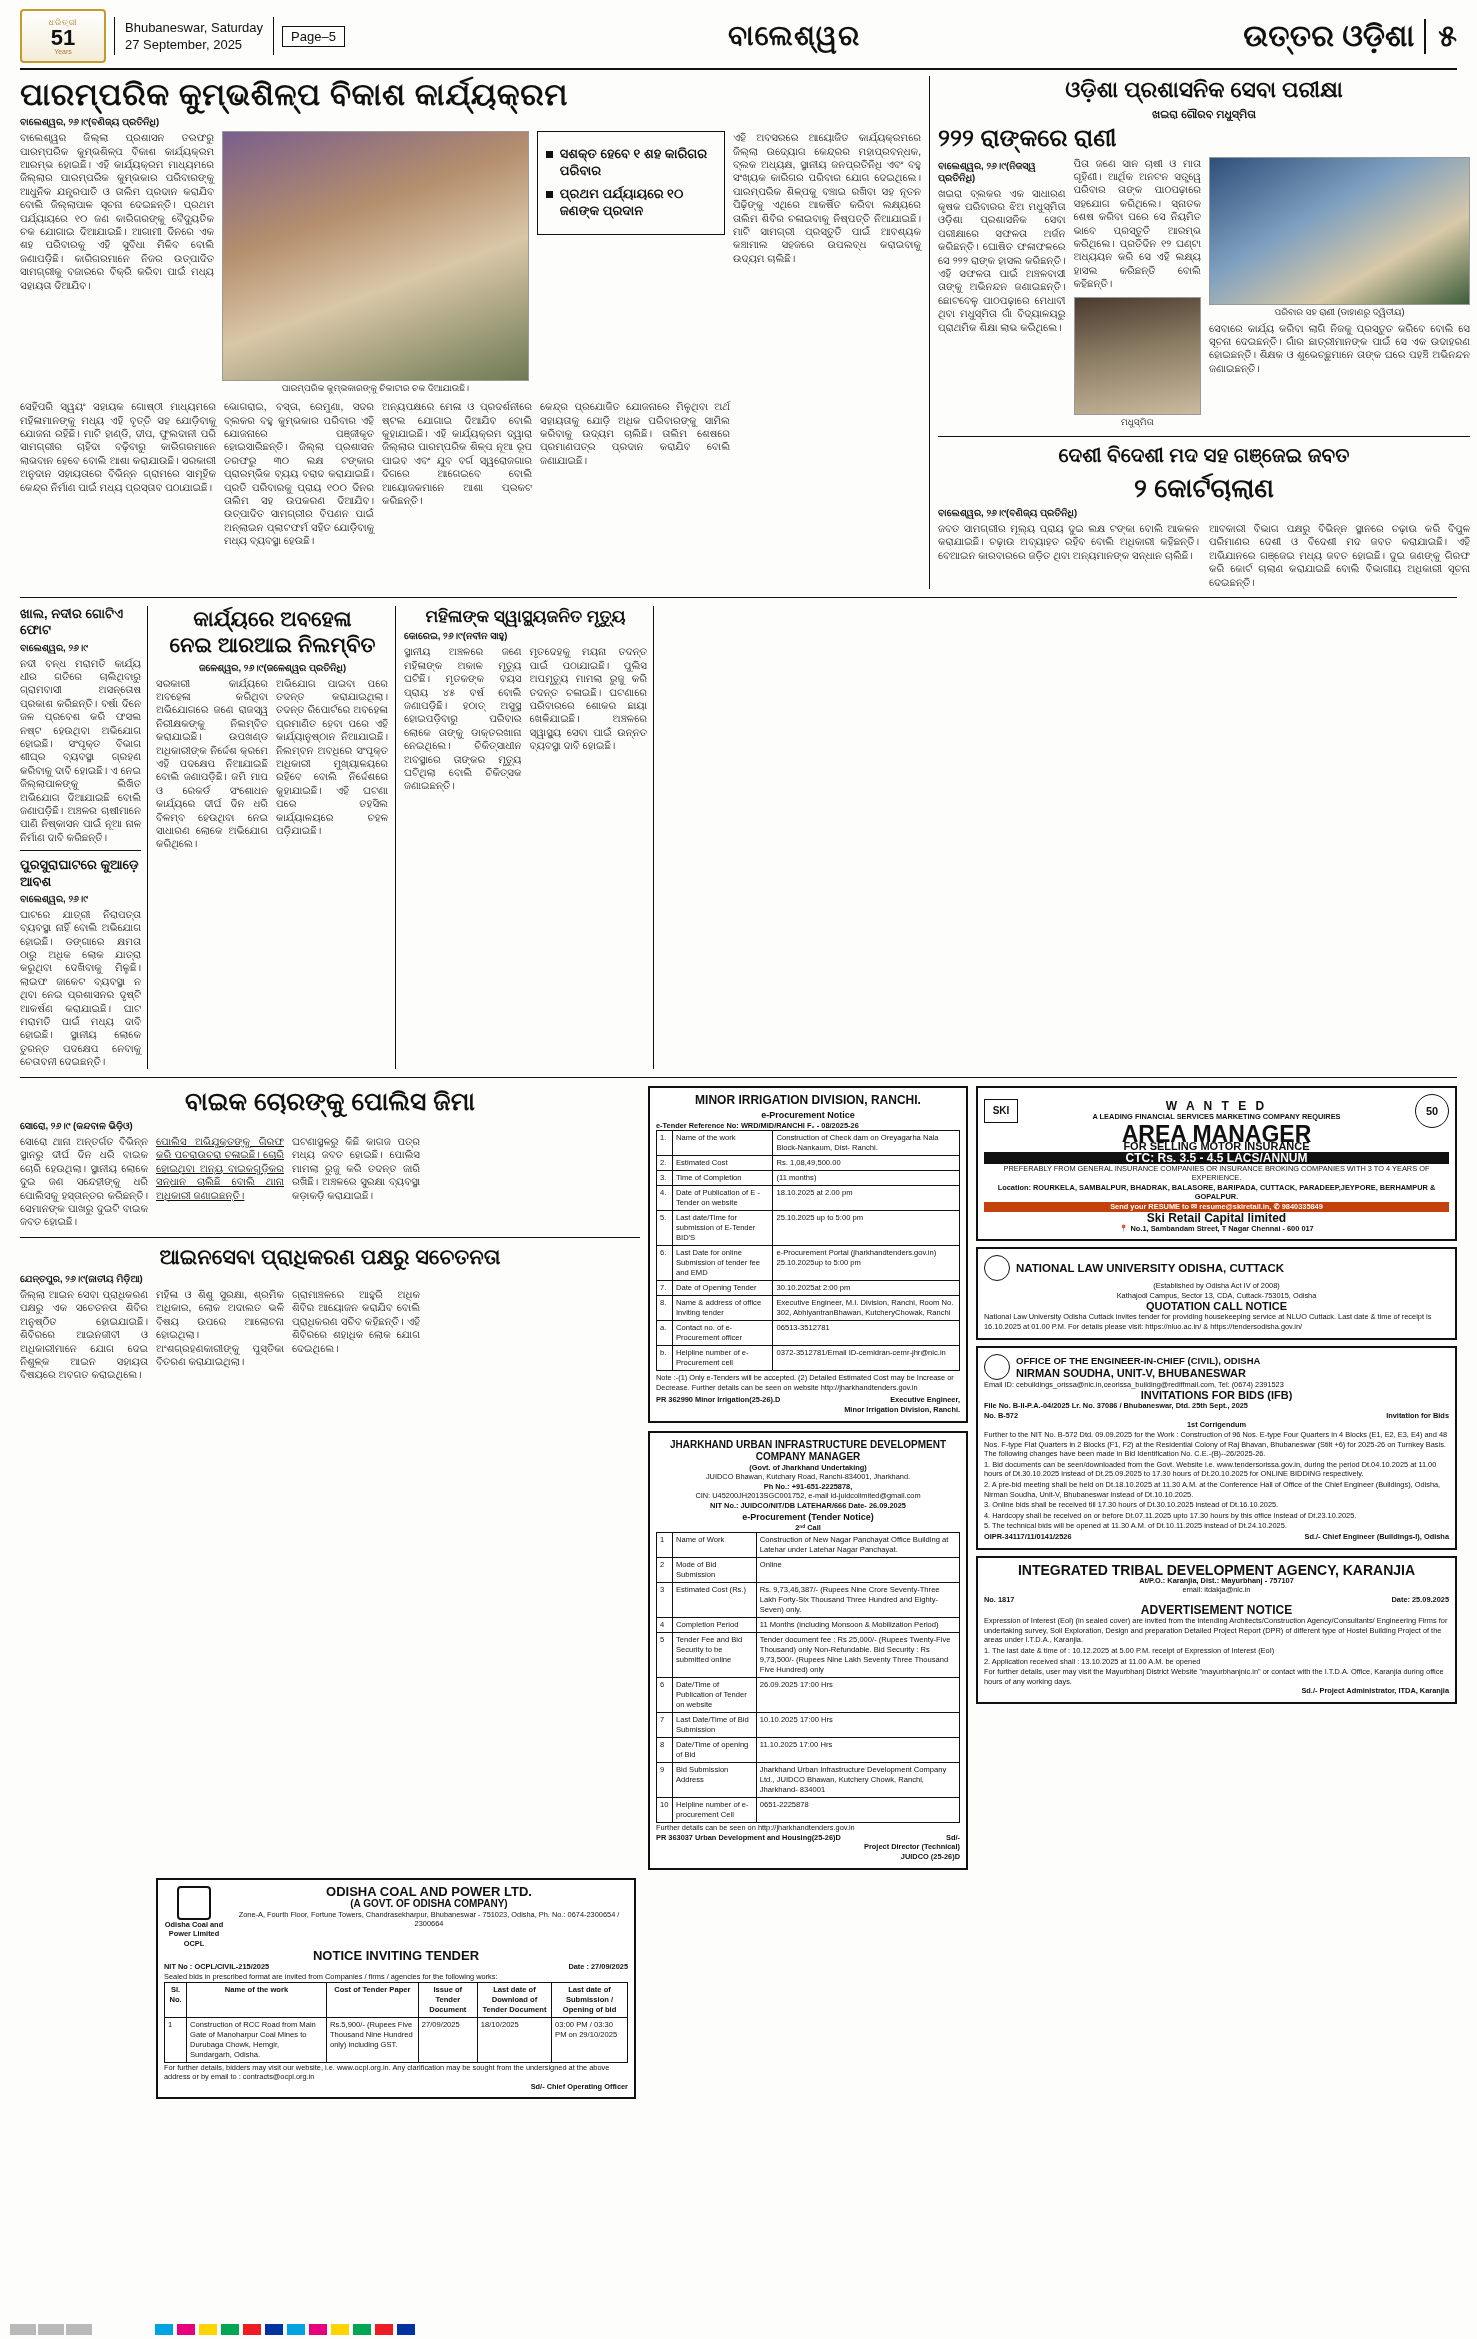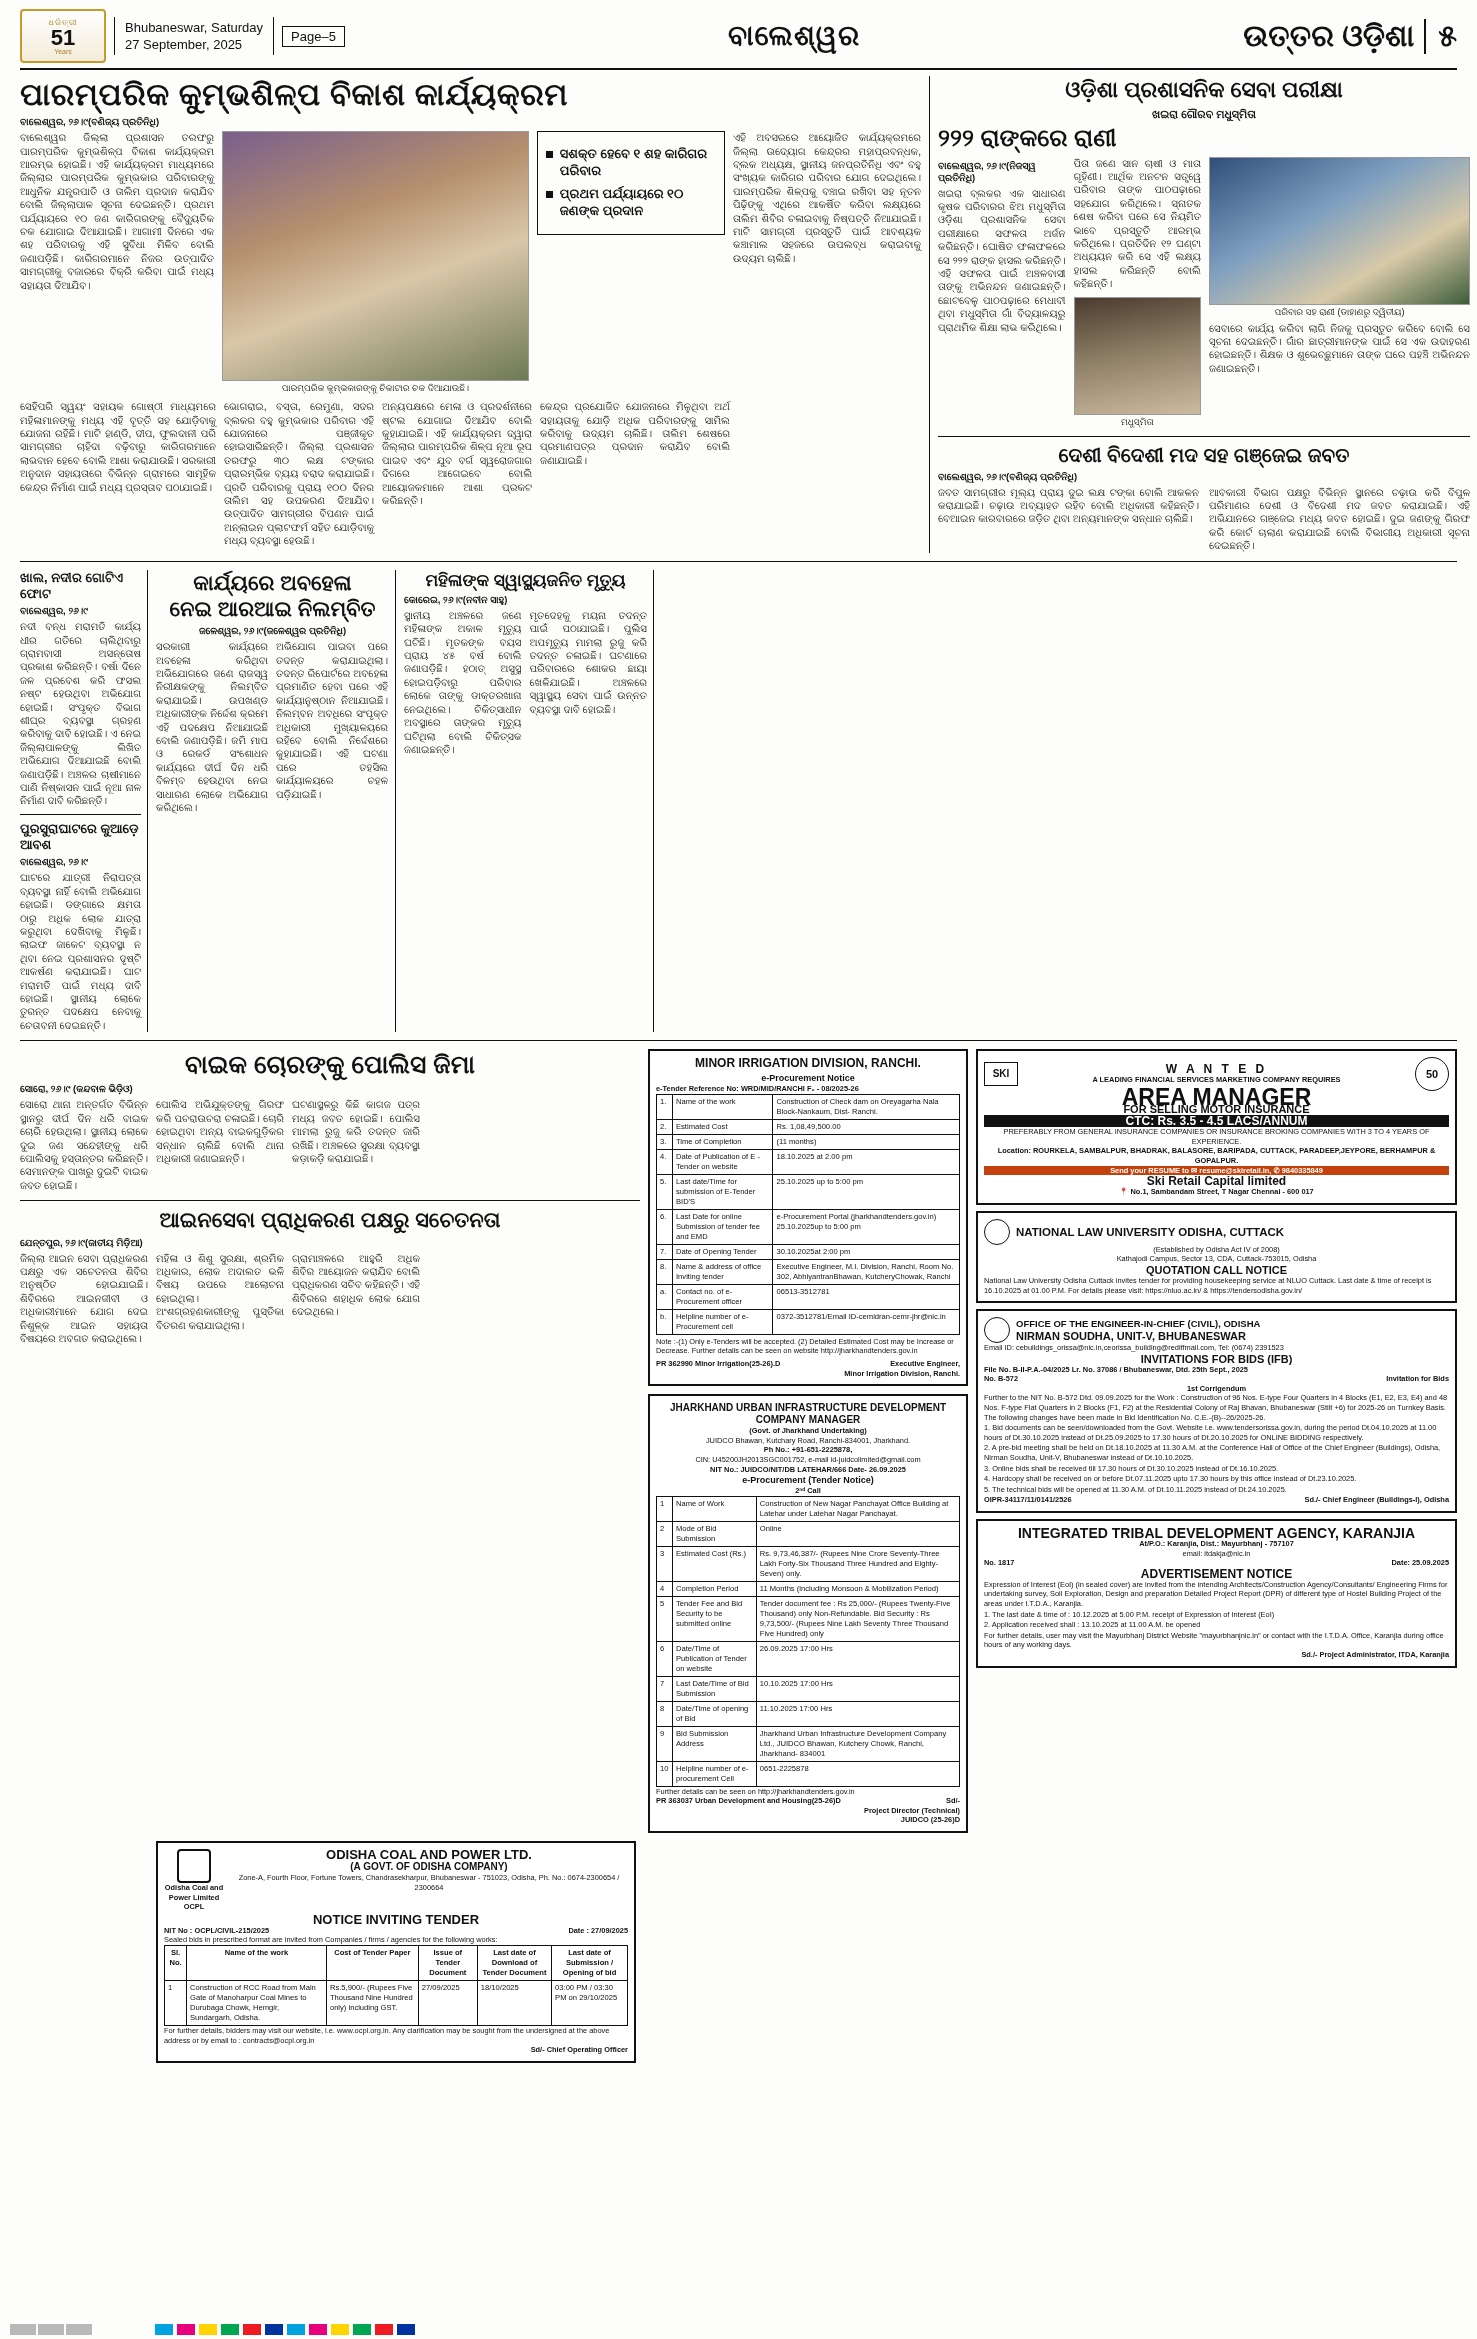--- a/index.html
+++ b/index.html
@@ -148,20 +148,21 @@
         </div>
         <div style="width:262px;">
           <div class="photo p2" style="height:148px;"></div>
           <div class="cap">ପରିବାର ସହ ରାଣୀ (ଡାହାଣରୁ ଦ୍ୱିତୀୟ)</div>
           <div class="body-txt" style="margin-top:4px;">ସେବାରେ କାର୍ଯ୍ୟ କରିବା ଲାଗି ନିଜକୁ ପ୍ରସ୍ତୁତ କରିବେ ବୋଲି ସେ ସୂଚନା ଦେଇଛନ୍ତି। ଗାଁର ଛାତ୍ରୀମାନଙ୍କ ପାଇଁ ସେ ଏକ ଉଦାହରଣ ହୋଇଛନ୍ତି। ଶିକ୍ଷକ ଓ ଶୁଭେଚ୍ଛୁମାନେ ତାଙ୍କ ଘରେ ପହଞ୍ଚି ଅଭିନନ୍ଦନ ଜଣାଇଛନ୍ତି।</div>
         </div>
       </div>
 
       <div class="rule" style="margin:8px 0 6px;"></div>
       <div class="mid-head center" style="font-size:20px;">ଦେଶୀ ବିଦେଶୀ ମଦ ସହ ଗଞ୍ଜେଇ ଜବତ</div>
+      <div class="mid-head center" style="font-size:26px; margin-top:4px;">୨ କୋର୍ଟଚାଲାଣ</div>
       <div class="byline">ବାଲେଶ୍ୱର, ୨୬।୯(ବଣିଜ୍ୟ ପ୍ରତିନିଧି)</div>
       <div style="display:flex; gap:10px;">
         <div style="width:262px;">
             <div class="body-txt">ଜବତ ସାମଗ୍ରୀର ମୂଲ୍ୟ ପ୍ରାୟ ଦୁଇ ଲକ୍ଷ ଟଙ୍କା ବୋଲି ଆକଳନ କରାଯାଇଛି। ଚଢ଼ାଉ ଅବ୍ୟାହତ ରହିବ ବୋଲି ଅଧିକାରୀ କହିଛନ୍ତି। ବେଆଇନ କାରବାରରେ ଜଡ଼ିତ ଥିବା ଅନ୍ୟମାନଙ୍କ ସନ୍ଧାନ ଚାଲିଛି।</div>
           </div>
         <div style="width:262px;">
             <div class="body-txt">ଆବକାରୀ ବିଭାଗ ପକ୍ଷରୁ ବିଭିନ୍ନ ସ୍ଥାନରେ ଚଢ଼ାଉ କରି ବିପୁଳ ପରିମାଣର ଦେଶୀ ଓ ବିଦେଶୀ ମଦ ଜବତ କରାଯାଇଛି। ଏହି ଅଭିଯାନରେ ଗଞ୍ଜେଇ ମଧ୍ୟ ଜବତ ହୋଇଛି। ଦୁଇ ଜଣଙ୍କୁ ଗିରଫ କରି କୋର୍ଟ ଚାଲାଣ କରାଯାଇଛି ବୋଲି ବିଭାଗୀୟ ଅଧିକାରୀ ସୂଚନା ଦେଇଛନ୍ତି।</div>
           </div>
       </div>
     </div>
@@ -219,21 +220,21 @@
 
   <div style="display:flex; gap:8px;">
 
     <div style="width:620px;">
       <div class="mid-head center" style="font-size:25px;">ବାଇକ ଚୋରଙ୍କୁ ପୋଲିସ ଜିମା</div>
       <div class="byline">ସୋରୋ, ୨୬।୯ (କନ୍ଦବାଳ ଭିଡ଼ିଓ)</div>
       <div style="display:flex; gap:8px;">
         <div style="width:128px;">
             <div class="body-txt">ସୋରୋ ଥାନା ଅନ୍ତର୍ଗତ ବିଭିନ୍ନ ସ୍ଥାନରୁ ଦୀର୍ଘ ଦିନ ଧରି ବାଇକ ଚୋରି ହେଉଥିଲା। ସ୍ଥାନୀୟ ଲୋକେ ଦୁଇ ଜଣ ସନ୍ଦେହୀଙ୍କୁ ଧରି ପୋଲିସକୁ ହସ୍ତାନ୍ତର କରିଛନ୍ତି। ସେମାନଙ୍କ ପାଖରୁ ଦୁଇଟି ବାଇକ ଜବତ ହୋଇଛି।</div>
           </div>
-        <div style="width:128px;">
+        <div style="width:128px;text-decoration:underline;">
             <div class="body-txt">ପୋଲିସ ଅଭିଯୁକ୍ତଙ୍କୁ ଗିରଫ କରି ପଚରାଉଚରା ଚଳାଇଛି। ଚୋରି ହୋଇଥିବା ଅନ୍ୟ ବାଇକଗୁଡ଼ିକର ସନ୍ଧାନ ଚାଲିଛି ବୋଲି ଥାନା ଅଧିକାରୀ ଜଣାଇଛନ୍ତି।</div>
           </div>
         <div style="width:128px;">
             <div class="body-txt">ଘଟଣାସ୍ଥଳରୁ କିଛି କାଗଜ ପତ୍ର ମଧ୍ୟ ଜବତ ହୋଇଛି। ପୋଲିସ ମାମଲା ରୁଜୁ କରି ତଦନ୍ତ ଜାରି ରଖିଛି। ଅଞ୍ଚଳରେ ସୁରକ୍ଷା ବ୍ୟବସ୍ଥା କଡ଼ାକଡ଼ି କରାଯାଇଛି।</div>
           </div>
       </div>
 
       <div class="rule" style="margin:8px 0 6px;"></div>
       <div class="mid-head center" style="font-size:21px;">ଆଇନସେବା ପ୍ରାଧିକରଣ ପକ୍ଷରୁ ସଚେତନତା</div>
       <div class="byline">ଯେନ୍ତପୁର, ୨୬।୯(ଜାତୀୟ ମିଡ଼ିଆ)</div>

